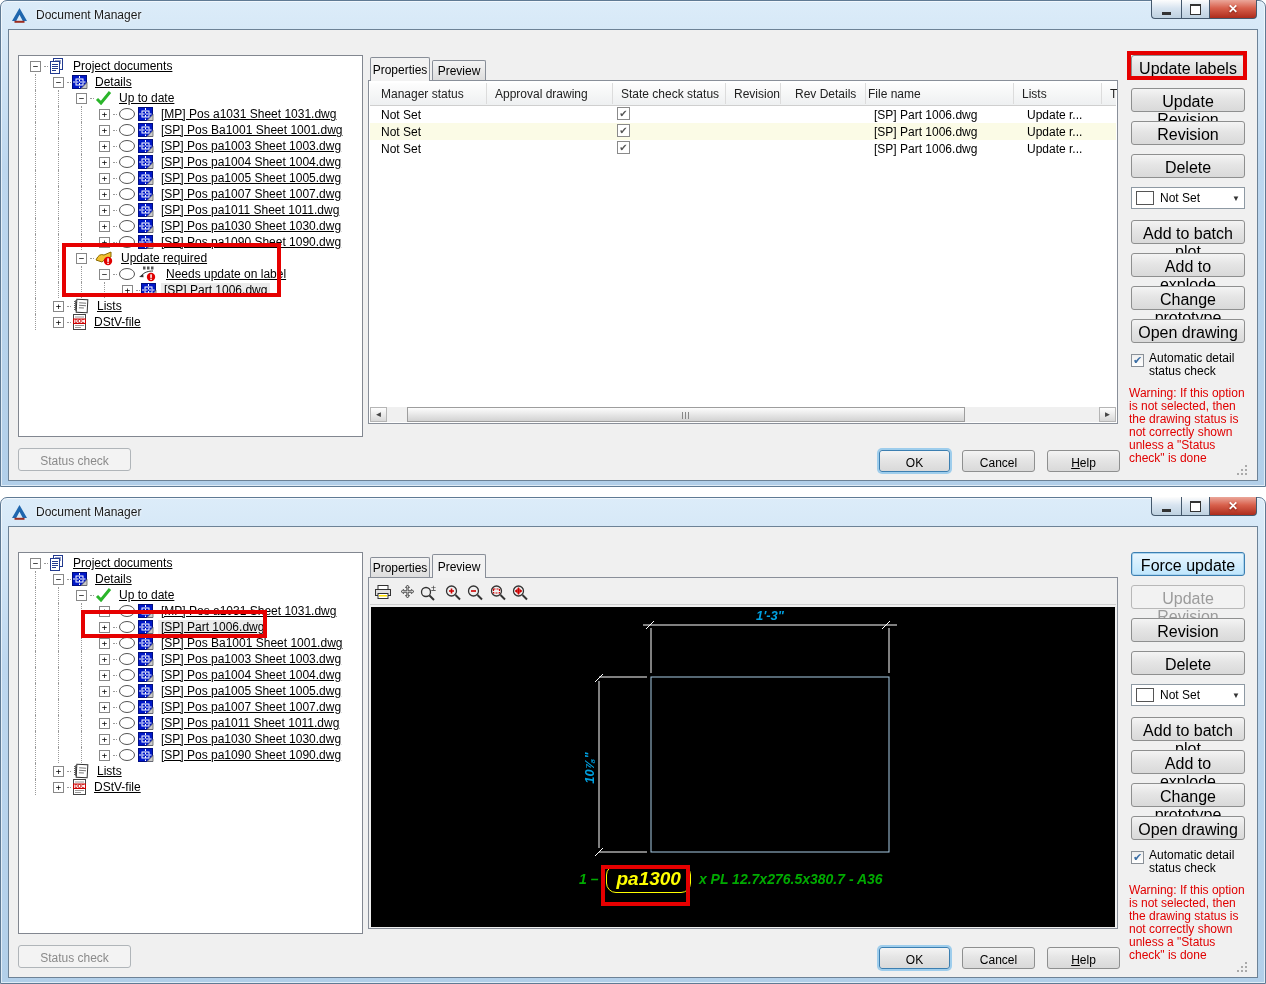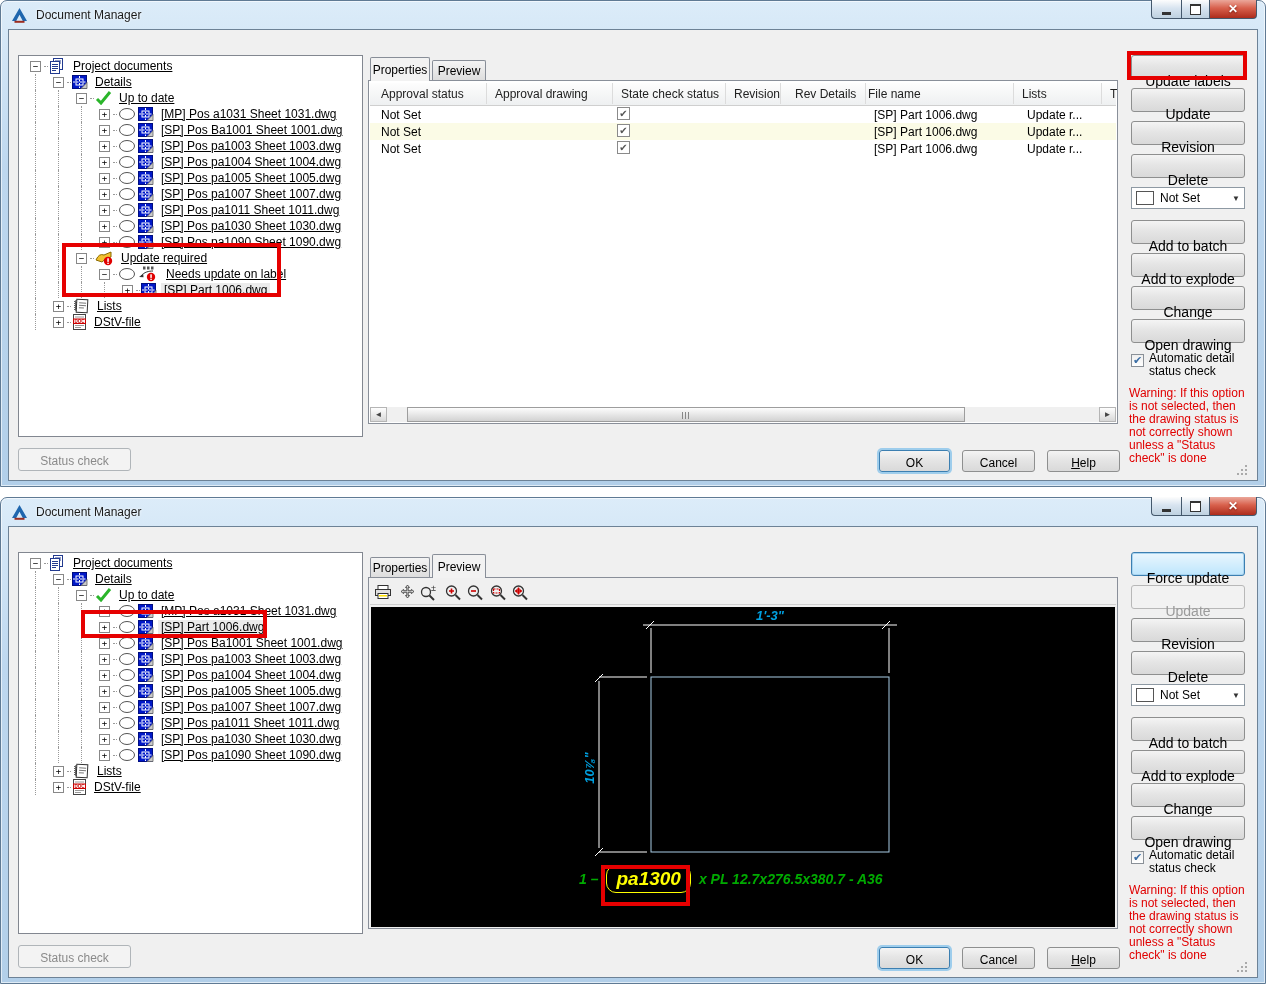--- a/index.html
+++ b/index.html
@@ -67,21 +67,21 @@
   .cad-hdim{position:absolute;left:176px;top:153px;width:86px;height:16px;text-align:center;color:#00a0e0;
             font:italic bold 13px "Liberation Sans",sans-serif;transform:rotate(-90deg);}
   .cad-label{position:absolute;left:208px;top:258px;display:flex;align-items:center;gap:8px;
              font:italic bold 14px "Liberation Sans",sans-serif;color:#00aa00;}
   .cad-part{color:#ffff00;border:1.5px solid #ffff00;border-radius:10px;padding:0 9px;
             font:italic bold 19px "Liberation Sans",sans-serif;height:26px;line-height:25px;}
 
   
   .side-col{position:absolute;left:1131px;top:55px;width:114px;height:290px;}
   .side-btn{position:absolute;left:0;width:114px;height:24px;box-sizing:border-box;border:1px solid #8e8f8f;border-radius:3px;
-            background:linear-gradient(#f4f4f4,#e5e5e5 45%,#d9d9d9);font-size:14px;text-align:center;padding-top:17px;}
+            background:linear-gradient(#f4f4f4,#e5e5e5 45%,#d9d9d9);font-size:16px;text-align:center;padding-top:4px;}
   .side-btn.focused{border-color:#3c7fb1;box-shadow:0 0 0 1px #a9d4ef inset;background:linear-gradient(#eaf6fd,#bee6fd);}
   .side-btn.disabled{color:#9b9b9b;border-color:#b8b8b8;background:#f2f2f2;}
   .dropdown{position:absolute;left:0;width:114px;height:22px;box-sizing:border-box;border:1px solid #8e99a3;background:#fff;
             display:flex;align-items:center;padding:0 4px;}
   .swatch{width:16px;height:12px;border:1px solid #555;background:#fff;margin-right:6px;flex:none;}
   .dd-arrow{margin-left:auto;font-size:8px;color:#333;}
   .auto-detail{position:absolute;left:1131px;top:352px;width:116px;display:flex;}
   .cbx{width:13px;height:13px;box-sizing:border-box;border:1px solid #8a9097;background:linear-gradient(#eee,#fff);
        font:11px/11px "Liberation Sans",sans-serif;color:#3b6ea5;text-align:center;flex:none;margin:2px 5px 0 0;}
   .cbx-label{font-size:12px;line-height:13px;}
@@ -441,21 +441,21 @@
         </span>
         <span class="tlabel">DStV-file</span>
       </div>
     </div>
 
   <div class="tab active" style="left:370px;top:57px;width:60px;">Properties</div>
   <div class="tab" style="left:432px;top:60px;width:54px;">Preview</div>
 
   <div class="content-panel" style="height:344px;">
     <div class="thead">
-        <span class="hcell" style="left: 3px; width: 114px;">Approval status</span>
+        <span class="hcell" style="left: 3px; width: 114px;">Manager status</span>
         <span class="hcell" style="left: 117px; width: 126px;">Approval drawing</span>
         <span class="hcell" style="left: 243px; width: 113px;">State check status</span>
         <span class="hcell" style="left: 356px; width: 55px;">Revision</span>
         <span class="hcell" style="left: 417px; width: 79px;">Rev Details</span>
         <span class="hcell" style="left: 490px; width: 154px;">File name</span>
         <span class="hcell" style="left: 644px; width: 88px;">Lists</span>
         <span class="hcell" style="left: 732px; width: 40px;">T</span>
       </div>
     <div class="tbody">
         <div class="drow" style="top: 0px;">

